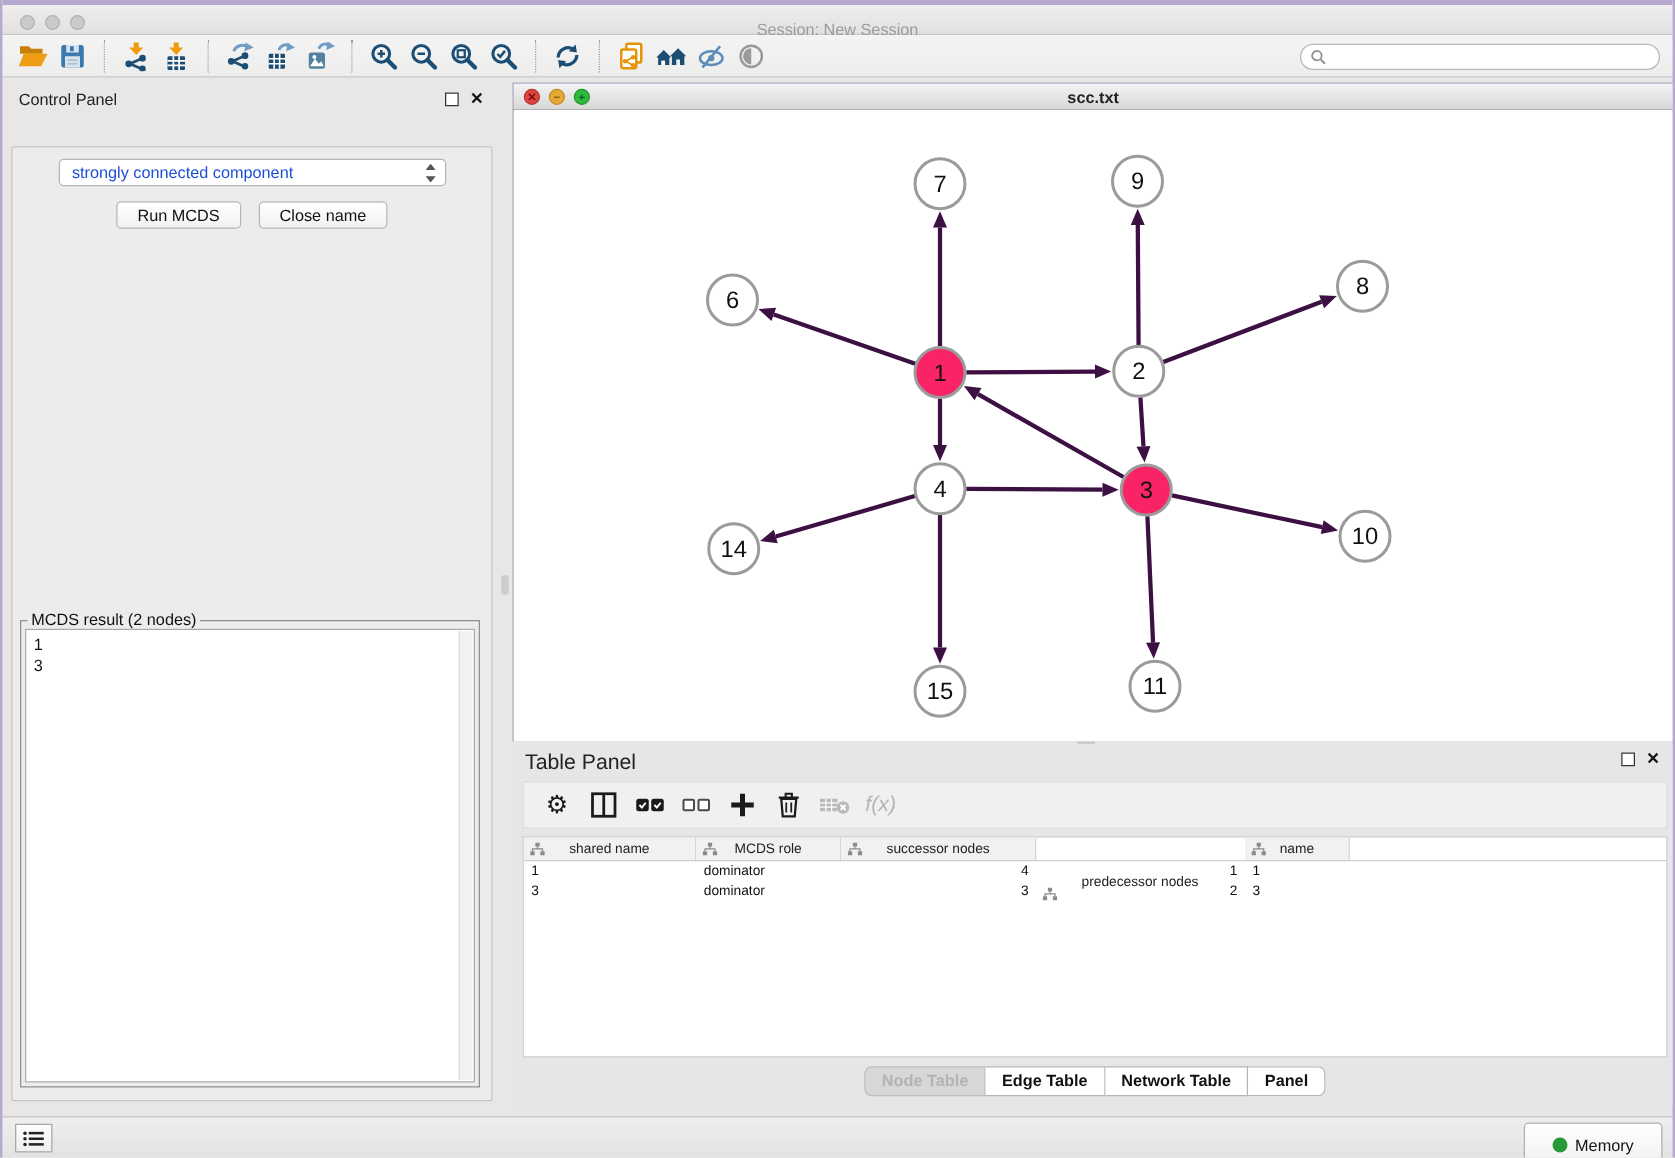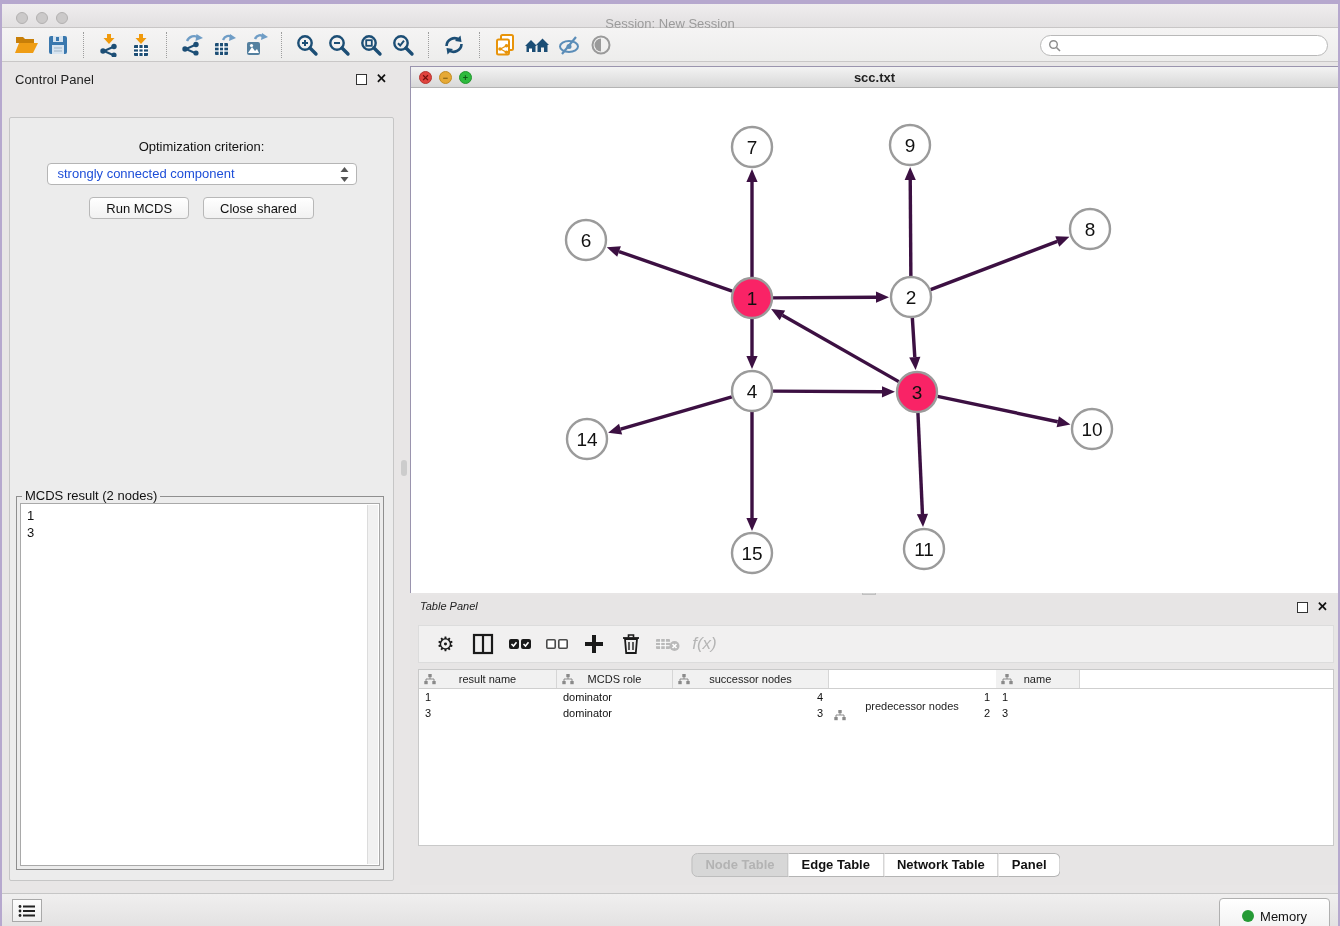--- a/index.html
+++ b/index.html
@@ -96,21 +96,21 @@
   .nf-light { position:absolute; top:4px; width:13px; height:13px; border-radius:50%;
     font-size:9px; font-weight:bold; text-align:center; line-height:13px; cursor:default; }
   .nf-close { left:8px;  background:#e0443e; border:1px solid #b53530; color:#71100d; }
   .nf-min   { left:28px; background:#e6a935; border:1px solid #c28c24; color:#7a5a10; }
   .nf-max   { left:48px; background:#2dba3d; border:1px solid #24952f; color:#0e5c17; }
   .nf-canvas { position:absolute; left:0; top:22px; width:927px; height:504px; background:#fff; }
 
   
   .table-panel { position:absolute; left:408px; top:595px; width:932px; height:290px;
     background:#e7e5e5; }
-  .tp-header-text { position:absolute; left:10px; top:5px; font-size:11px; color:#222;font-style:italic; }
+  .tp-header-text { position:absolute; left:10px; top:5px; font-size:17px; color:#222; }
   .table-panel .panel-float-btn { right:34px; top:7px; }
   .table-panel .panel-close-btn { right:14px; top:4px; }
   .tp-toolbar { position:absolute; left:8px; right:8px; top:30px; height:38px;
     background:#f1f0f0; border:1px solid #dcdcdc;
     display:flex; align-items:center; padding-left:8px; }
   .tpi { width:37px; height:32px; display:flex; align-items:center; justify-content:center; cursor:default; }
   .gear-glyph { font-size:20px; color:#1a1a1a; line-height:1; }
   .fx-glyph { font-family:Liberation Sans, sans-serif; font-style:italic; font-size:17px; color:#b5b5b5; }
 
   .tp-table { position:absolute; left:8px; right:8px; top:74px; height:177px;
@@ -309,31 +309,30 @@
       </svg>
     <input type="text" placeholder="" style="">
   </div>
 </div>
 
 <div class="control-panel">
   <div class="cp-header-text">Control Panel</div>
   <span class="panel-float-btn"></span>
   <span class="panel-close-btn">✕</span>
   <div class="cp-body">
-    <div class="opt-label">Optimization criterion:</div>
     <div class="select-box">
       <span>strongly connected component</span>
       <svg class="select-chevrons" width="9" height="15" viewBox="0 0 9 15">
           <path d="M4.5 0L8.5 5h-8z" fill="#555"></path>
           <path d="M4.5 15L0.5 10h8z" fill="#555"></path>
         </svg>
     </div>
     <div class="btn-row">
       <button class="aqua-btn">Run MCDS</button>
-      <button class="aqua-btn">Close shared</button>
+      <button class="aqua-btn">Close name</button>
     </div>
     <div class="result-group">
       <div class="result-legend">MCDS result (2 nodes)</div>
       <div class="result-area">
         <div class="result-text">1
 3</div>
         <div class="result-scroll"></div>
       </div>
     </div>
   </div>
@@ -469,21 +468,21 @@
     <div class="th-row">
         <div class="th" style="width: 138px;">
           <svg width="12" height="11" viewBox="0 0 12 11">
             <g fill="#8a8a8a">
               <rect x="4.3" y="0" width="3.4" height="3.2"></rect>
               <rect x="0.3" y="7" width="3.4" height="3.2"></rect>
               <rect x="8.3" y="7" width="3.4" height="3.2"></rect>
             </g>
             <path d="M6 3v2M2 7V5h8v2" fill="none" stroke="#8a8a8a" stroke-width="1"></path>
           </svg>
-          <span>result name</span>
+          <span>shared name</span>
         </div>
         <div class="th" style="width: 116px;">
           <svg width="12" height="11" viewBox="0 0 12 11">
             <g fill="#8a8a8a">
               <rect x="4.3" y="0" width="3.4" height="3.2"></rect>
               <rect x="0.3" y="7" width="3.4" height="3.2"></rect>
               <rect x="8.3" y="7" width="3.4" height="3.2"></rect>
             </g>
             <path d="M6 3v2M2 7V5h8v2" fill="none" stroke="#8a8a8a" stroke-width="1"></path>
           </svg>

